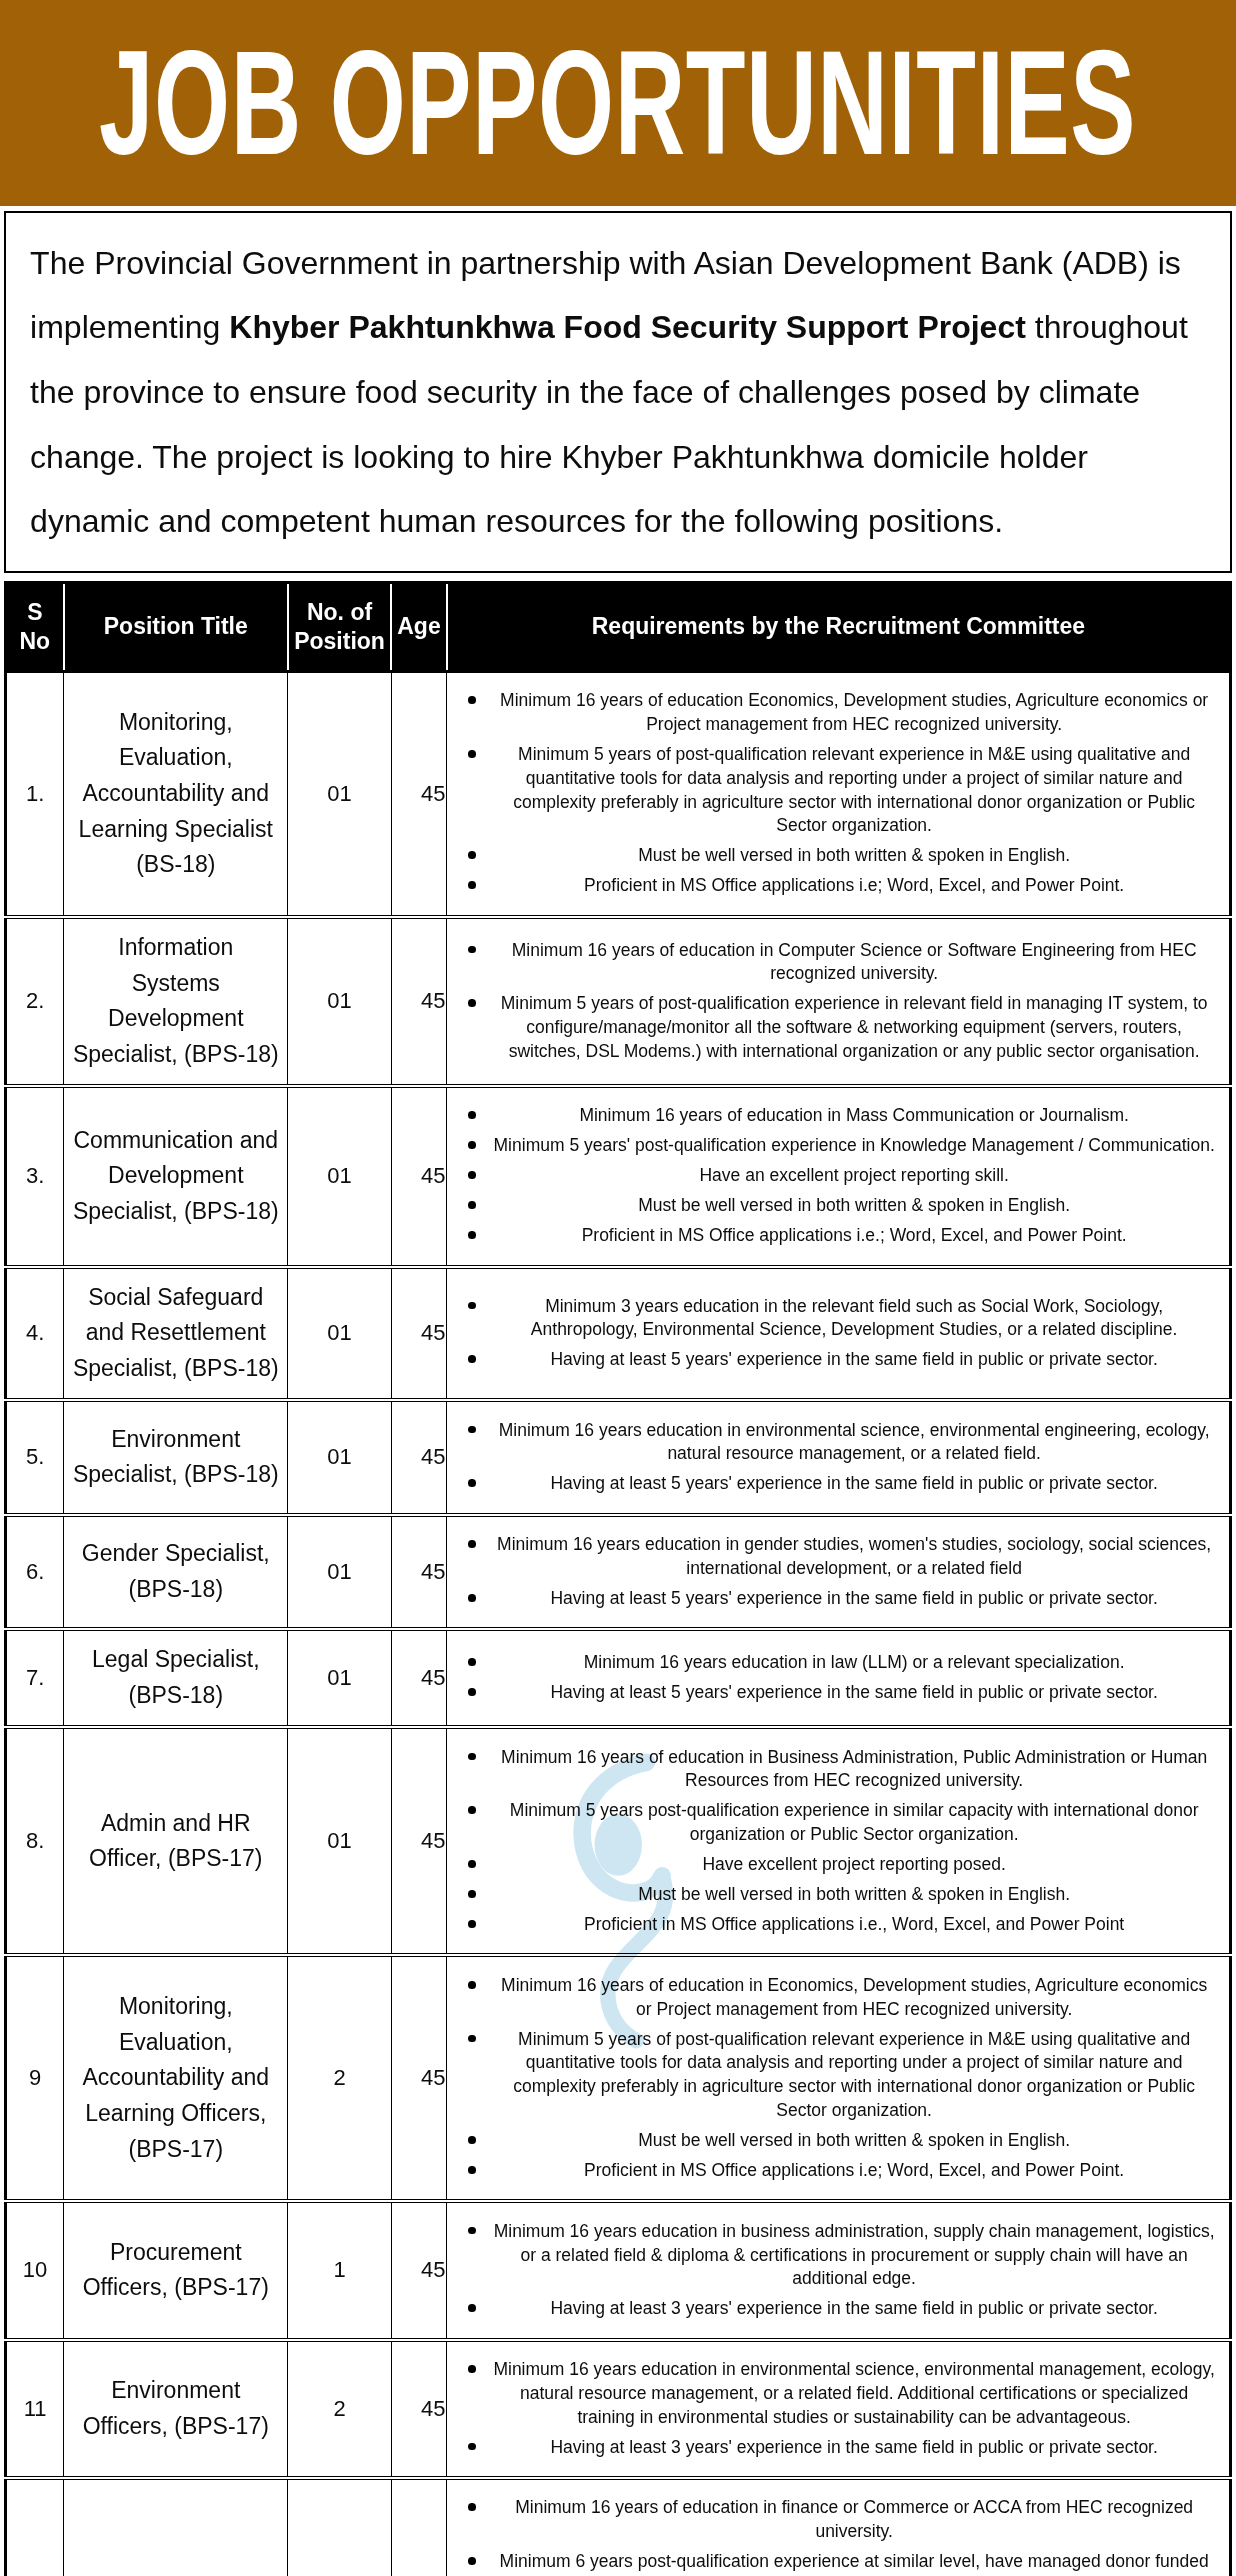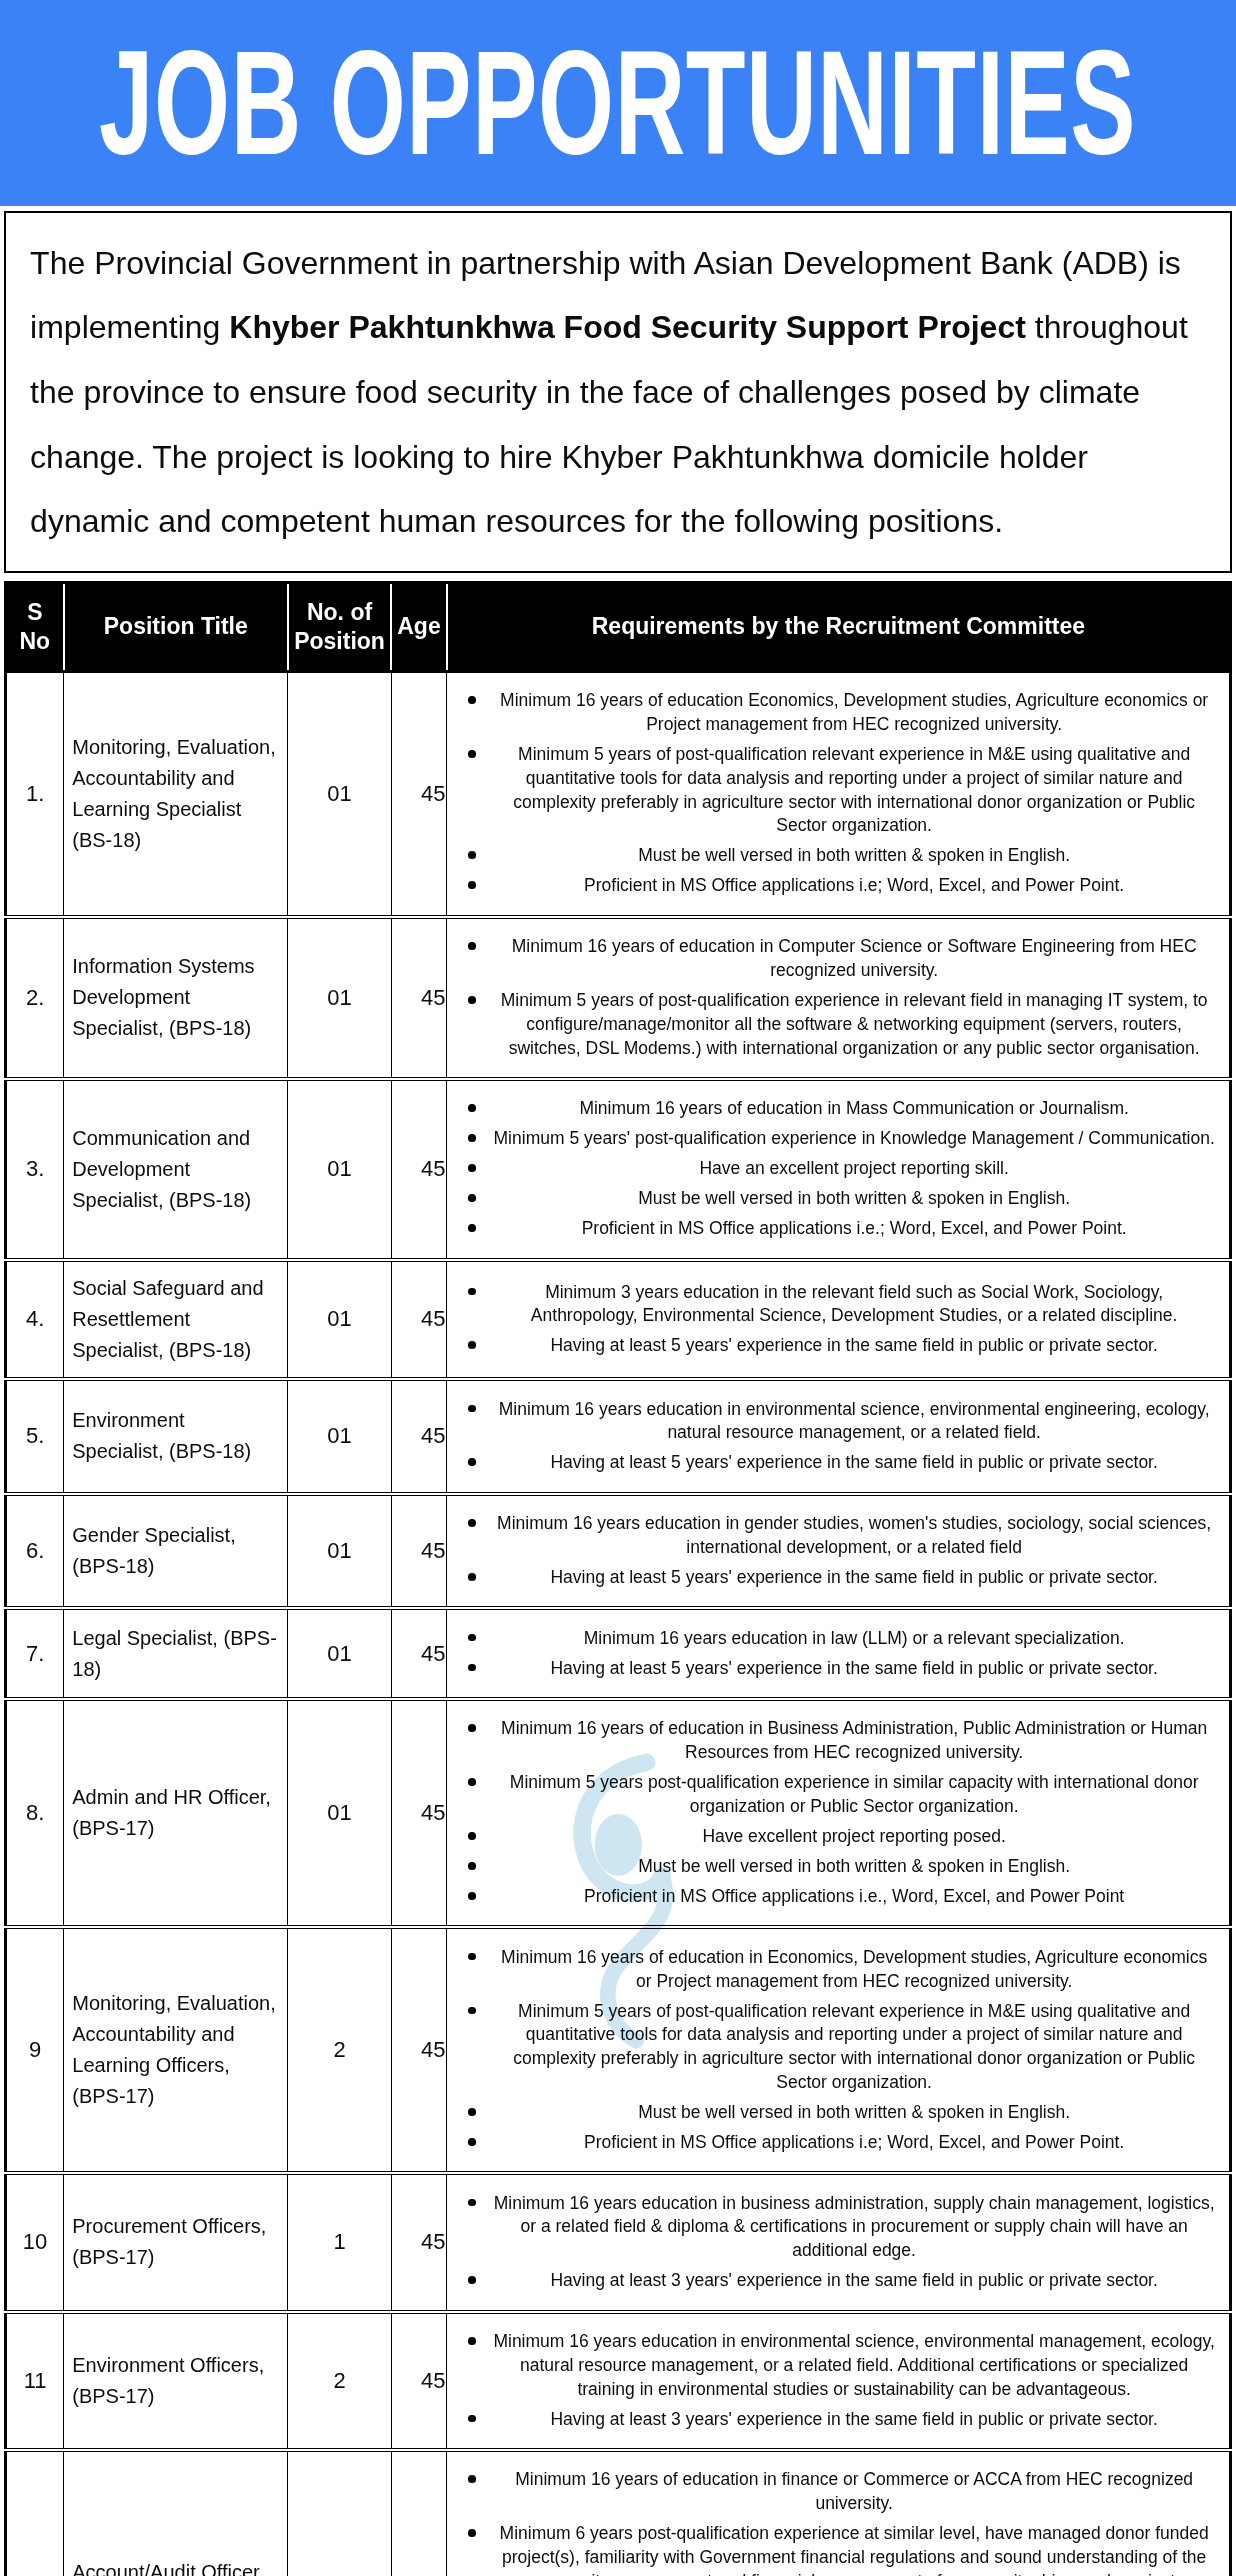--- a/index.html
+++ b/index.html
@@ -1,37 +1,37 @@
 <!DOCTYPE html>
 <html style="font-size:8.2px"><head>
 <meta charset="utf-8">
 <style>
   html,body{margin:0;padding:0;background:#ffffff;}
   body{width:1236px;font-family:"Liberation Sans","DejaVu Sans",sans-serif;color:#0d0d0d;-webkit-font-smoothing:antialiased;}
   .page{position:relative;width:1236px;min-height:3409px;background:#fff;overflow:hidden;}
 
   
-  .banner{background:#3b82f6;height:206px;display:flex;align-items:center;justify-content:center;overflow:hidden;}
+  .banner{background:#a16207;height:206px;display:flex;align-items:center;justify-content:center;overflow:hidden;}
   .banner h1{margin:0;color:#fff;font-weight:bold;font-size:148px;line-height:1;letter-spacing:1px;white-space:nowrap;transform:scaleX(.66);}
 
   
   .intro{border:2.6px solid #000;margin:5.2px 4.1px 7.2px 4.1px;padding:17.5px 24px;font-size:32px;line-height:2.02;}
   .b{font-weight:bold;}
 
   
   .table-wrap{position:relative;z-index:1;margin:0 4.1px;}
   table.positions{border-collapse:collapse;width:100%;border:3.1px solid #000;position:relative;z-index:1;background:transparent;}
   thead th{background:#000;color:#fff;font-size:23px;font-weight:bold;padding:14.4px 5.2px;border-left:2.1px solid #fff;line-height:1.25;}
   thead th:first-child{border-left:none;}
   tbody td{border-left:1.5px solid #000;vertical-align:middle;background:transparent;}
   tbody td:first-child{border-left:none;}
   tbody tr{border-top:4.1px double #000;}
   tbody tr:first-child{border-top:3.1px solid #000;}
   td.c-sno{width:54px;text-align:center;font-size:22px;}
-  td.c-pos{width:207px;font-size:20px;line-height:1.55;padding:11.3px 8.2px;}
+  td.c-pos{width:207px;text-align:center;font-size:23px;line-height:1.55;padding:11.3px 8.2px;}
   td.c-cnt{width:97px;text-align:center;font-size:22px;}
   td.c-age{width:52px;text-align:right;font-size:22px;}
   td.c-req{padding:10.3px 13.4px 10.3px 12.4px;font-size:17.5px;line-height:1.36;}
   .req-item{position:relative;padding-left:33px;margin:6.2px 0;text-align:center;}
   .req-item.bullet::before{content:"";position:absolute;left:8.2px;top:.40em;width:7.7px;height:7.7px;border-radius:50%;background:#000;}
 
   
   .watermark{position:absolute;left:559px;top:1752px;width:134px;height:299px;z-index:0;opacity:.33;pointer-events:none;}
 </style>
 </head>

